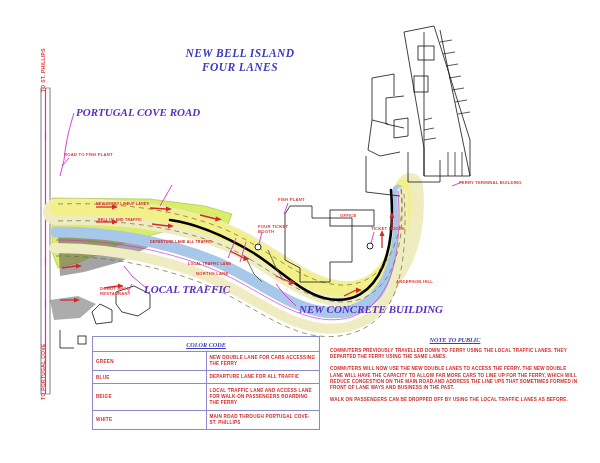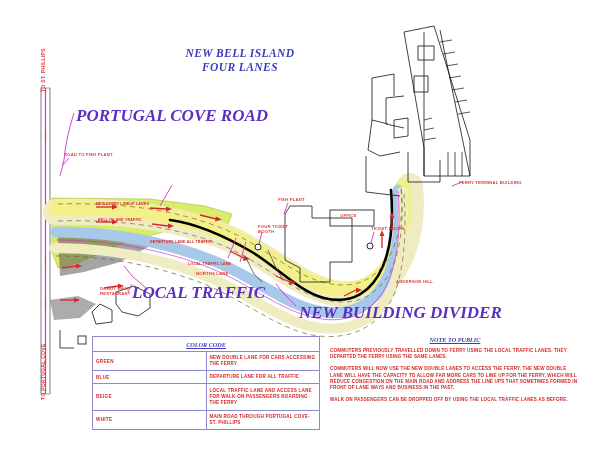--- a/index.html
+++ b/index.html
@@ -6,21 +6,21 @@
   body{width:600px;height:463px;position:relative;overflow:hidden;
        font-family:"Liberation Serif", serif;}
   .canvas{position:absolute;inset:0;width:600px;height:463px;text-decoration:underline;}
   svg.map{position:absolute;left:0;top:0;width:600px;height:463px;}
 
   .title{position:absolute;left:150px;top:46px;width:180px;text-align:center;
          color:#3b3bbf;font-style:italic;font-weight:bold;font-size:11.5px;
          letter-spacing:.4px;line-height:14px;font-family:"Liberation Serif",serif;}
 
   .callout{position:absolute;color:#5a2fc2;font-style:italic;font-weight:bold;
-           font-size:17px;white-space:nowrap;font-family:"Liberation Serif",serif;}
+           font-size:11px;white-space:nowrap;font-family:"Liberation Serif",serif;}
 
   .vlabel{position:absolute;color:#e03a3a;font-size:5px;font-weight:bold;
           white-space:nowrap;transform-origin:0 0;font-family:"Liberation Sans",sans-serif;
           letter-spacing:.3px;}
 
   .tinylabel{position:absolute;color:#e03a3a;font-size:4.2px;font-weight:bold;
              white-space:nowrap;font-family:"Liberation Sans",sans-serif;letter-spacing:.2px;}
   .tinylabel.two{white-space:normal;width:40px;line-height:5px;}
 
   .lanetext{position:absolute;color:#d12a2a;font-size:3.6px;font-weight:bold;
@@ -198,23 +198,23 @@
   </svg>
 
   <div class="title">
     <div>NEW BELL ISLAND</div>
     <div>FOUR LANES</div>
   </div>
 
   <div class="callout" style="left:76px;top:106px;">PORTUGAL COVE ROAD</div>
 
 
-  <div class="callout" style="left:132px;top:283px;">LOCAL TRAFFIC</div>
-
-  <div class="callout" style="left:299px;top:303px;">NEW BUILDING DIVIDER</div>
+  <div class="callout" style="left:144px;top:283px;">LOCAL TRAFFIC</div>
+
+  <div class="callout" style="left:299px;top:303px;">NEW CONCRETE BUILDING</div>
 
   <div class="vlabel" style="left:40px;top:92px;transform:rotate(-90deg);">TO ST. PHILLIPS</div>
 
   <div class="vlabel" style="left:40px;top:400px;transform:rotate(-90deg);">TO PORTUGAL COVE</div>
 
   <div class="tinylabel" style="left:64px;top:152px;">ROAD TO FISH PLANT</div>
 
   <div class="tinylabel" style="left:278px;top:197px;">FISH PLANT</div>
 
   <div class="tinylabel" style="left:340px;top:213px;">OFFICE</div>

